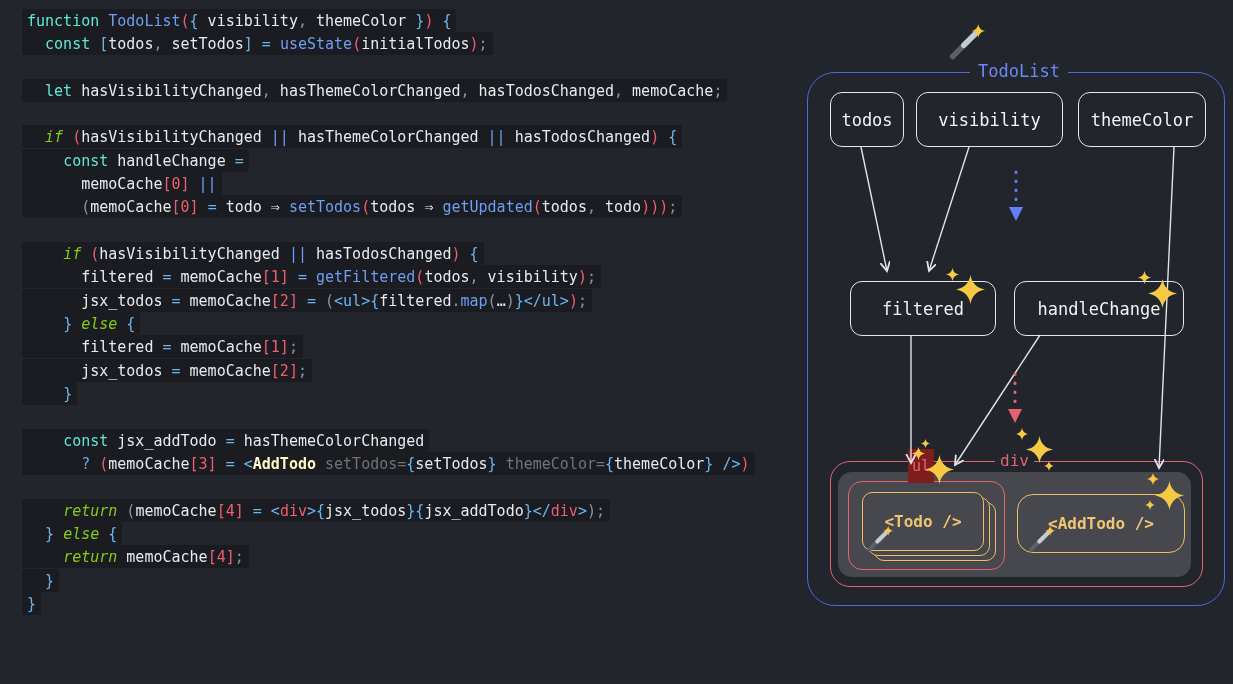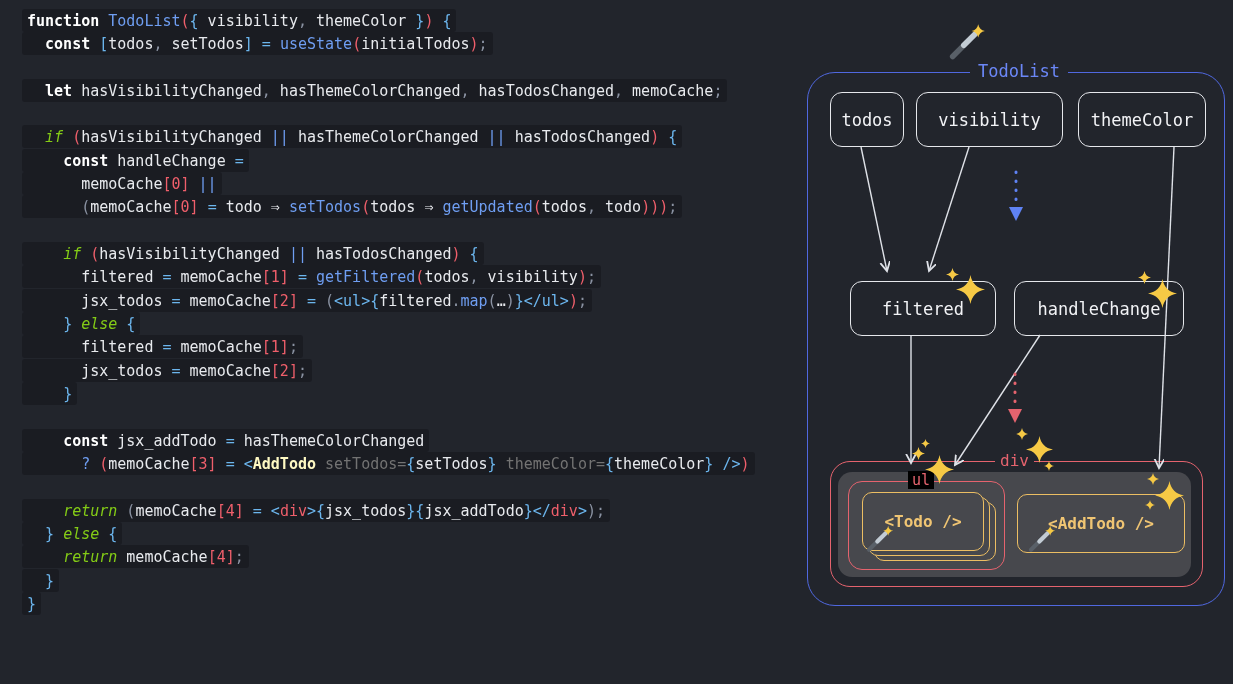--- a/index.html
+++ b/index.html
@@ -2,21 +2,21 @@
 <html><head>
 <meta charset="utf-8">
 <style>
   html,body{margin:0;padding:0;background:#22252c;}
   .stage{position:relative;width:1233px;height:684px;background:#22252c;overflow:hidden;
          font-family:"DejaVu Sans Mono","Liberation Mono",monospace;}
   
   .code{position:absolute;left:27px;top:9px;font-size:15px;line-height:23.35px;}
   .line{height:23.35px;white-space:pre;}
   .lb{background:#1a1c22;padding:2.5px 5px;margin:0 -5px;border-radius:3px;white-space:pre;}
-  .tk-kw{color:#ffffff;font-weight:bold;}
+  .tk-kw{color:#5eead4;}
   .tk-ctl{color:#84cc16;font-style:italic;}
   .tk-fn{color:#6f9ef2;}
   .tk-t{color:#e8eaee;}
   .tk-p{color:#8b93a3;}
   .tk-r{color:#ef5f6b;}
   .tk-c{color:#6cb6ee;}
   .tk-y{color:#fef9c3;font-weight:bold;}
   .tk-a{color:#737373;}
   .tk-w{color:#e8eaee;}
   
@@ -33,28 +33,28 @@
   .n-filtered{left:850px;top:281px;width:144px;height:53px;}
   .n-handleChange{left:1014px;top:281px;width:168px;height:53px;}
   .divbox{position:absolute;left:830px;top:461px;width:371px;height:124px;
           border:1.6px solid #e5636e;border-radius:20px;}
   .div-label{position:absolute;left:995px;top:451px;padding:0 5px;background:#22252c;
              color:#e5636e;font-size:16px;}
   .graypanel{position:absolute;left:838px;top:472px;width:353px;height:105px;
              background:#47484d;border-radius:14px;}
   .ulbox{position:absolute;left:848px;top:481px;width:155px;height:87px;
          border:1.6px solid #e5636e;border-radius:14px;}
-  .ul-label{position:absolute;left:908px;top:471px;padding:0 4px;background:#000000;
+  .ul-label{position:absolute;left:908px;top:449px;padding:8px 4px;background:#7f1d1d;
             color:#e5636e;font-size:15px;}
   .card{position:absolute;border:1.5px solid #ecbe63;border-radius:10px;background:#47484d;
         color:#f0c573;font-size:16px;display:flex;align-items:center;justify-content:center;font-weight:bold;}
   .todo-b2{left:874px;top:502px;width:120px;height:57px;}
   .todo-b1{left:868px;top:497px;width:120px;height:57px;}
   .todo-f{left:862px;top:492px;width:120px;height:57px;}
-  .addtodo{left:1017px;top:494px;width:166px;height:57px;background:transparent;}
+  .addtodo{left:1017px;top:494px;width:166px;height:57px;background:transparent;border-radius:16px;}
   .abs{position:absolute;}
   svg{display:block;}
 </style>
 </head>
 <body>
 
 <div class="stage">
 
   <div class="code">
       <div class="line"><span class="lb"><span class="tk-kw">function </span><span class="tk-fn">TodoList</span><span class="tk-r">(</span><span class="tk-c">{</span><span class="tk-t"> visibility</span><span class="tk-p">,</span><span class="tk-t"> themeColor </span><span class="tk-c">}</span><span class="tk-r">)</span><span class="tk-t"> </span><span class="tk-c">{</span></span></div>

